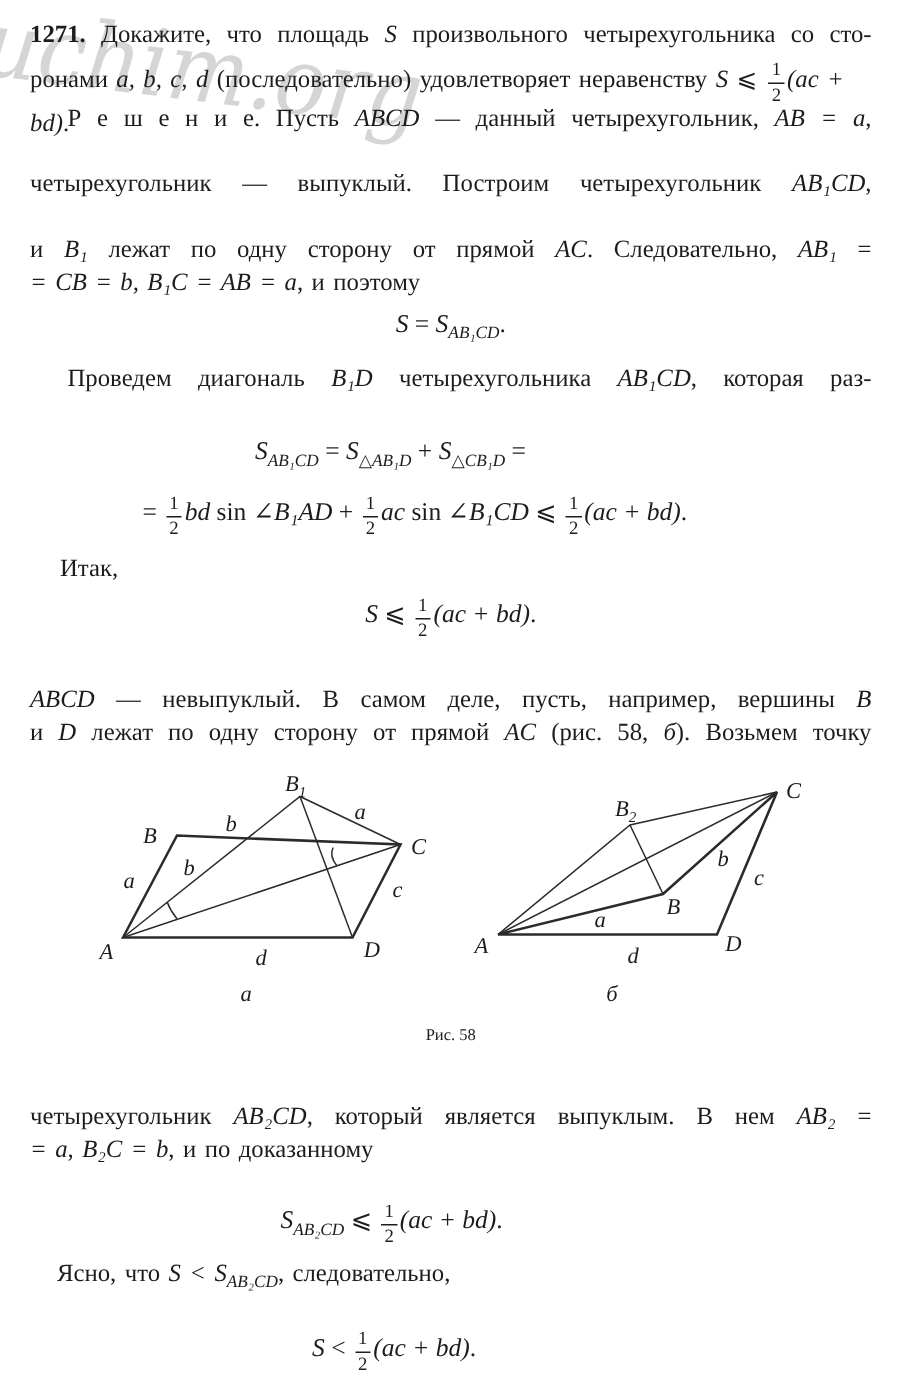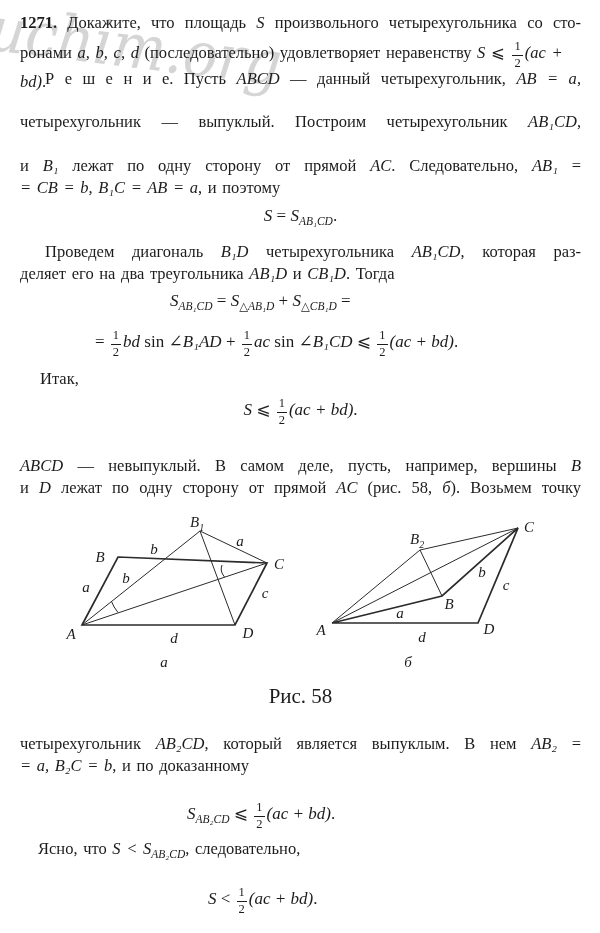--- a/index.html
+++ b/index.html
@@ -42,21 +42,21 @@
   .frac .fd{display:block;font-size:12.5px;line-height:1.25;}
   sub.m, sub{font-size:11.5px;}
   .figsvg{position:absolute;top:508px;z-index:1;}
   .figsvg text{
     font-family:"Liberation Serif","DejaVu Serif",serif;
     font-style:italic;font-size:15px;fill:#1c1c1c;
   }
   .figsvg .subd{font-size:10px;}
   .caption{
     position:absolute;left:20px;width:561px;top:684px;text-align:center;
-    font-size:21px;z-index:1;
+    font-size:11px;z-index:1;
   }
 </style>
 </head>
 <body>
 
 <div class="page">
 
   <div class="watermark">uchim.org</div>
 
   <div class="line just tx" style="top:12px"><span class="num">1271.</span><span> Докажите, что площадь </span><span class="m">S</span><span> произвольного четырехугольника со сто-</span></div>
@@ -70,21 +70,20 @@
 
 
   <div class="line just tx" style="top:155px"><span>и </span><span class="m">B₁</span><span> лежат по одну сторону от прямой </span><span class="m">AC</span><span>. Следовательно, </span><span class="m">AB₁</span><span> =</span></div>
 
   <div class="line tx" style="top:177px"><span class="m">= CB = b, B₁C = AB = a</span><span>, и поэтому</span></div>
 
   <div class="formula fcenter" style="top:205px"><span class="m">S</span><span> = </span><span class="m">S</span><sub class="m">AB₁CD</sub><span>.</span></div>
 
   <div class="line just tx ind" style="top:241px"><span>Проведем диагональ </span><span class="m">B₁D</span><span> четырехугольника </span><span class="m">AB₁CD</span><span>, которая раз-</span></div>
 
-  <div class="line tx" style="top:263px"><span>деляет его на два треугольника </span><span class="m">AB₁D</span><span> и </span><span class="m">CB₁D</span><span>. Тогда</span></div>
 
   <div class="formula" style="top:290px;left:170px"><span class="m">S</span><sub class="m">AB₁CD</sub><span> = </span><span class="m">S</span><sub class="m">△AB₁D</sub><span> + </span><span class="m">S</span><sub class="m">△CB₁D</sub><span> =</span></div>
 
   <div class="formula" style="top:329px;left:95px"><span>= </span><span class="frac"><span class="fn">1</span><span class="fd">2</span></span><span class="m">bd</span><span> sin ∠</span><span class="m">B₁AD</span><span> + </span><span class="frac"><span class="fn">1</span><span class="fd">2</span></span><span class="m">ac</span><span> sin ∠</span><span class="m">B₁CD</span><span> ⩽ </span><span class="frac"><span class="fn">1</span><span class="fd">2</span></span><span class="m">(ac + bd)</span><span>.</span></div>
 
   <div class="line tx" style="top:368px;text-indent:20px"><span>Итак,</span></div>
 
   <div class="formula fcenter" style="top:397px"><span class="m">S</span><span> ⩽ </span><span class="frac"><span class="fn">1</span><span class="fd">2</span></span><span class="m">(ac + bd)</span><span>.</span></div>
 
 

